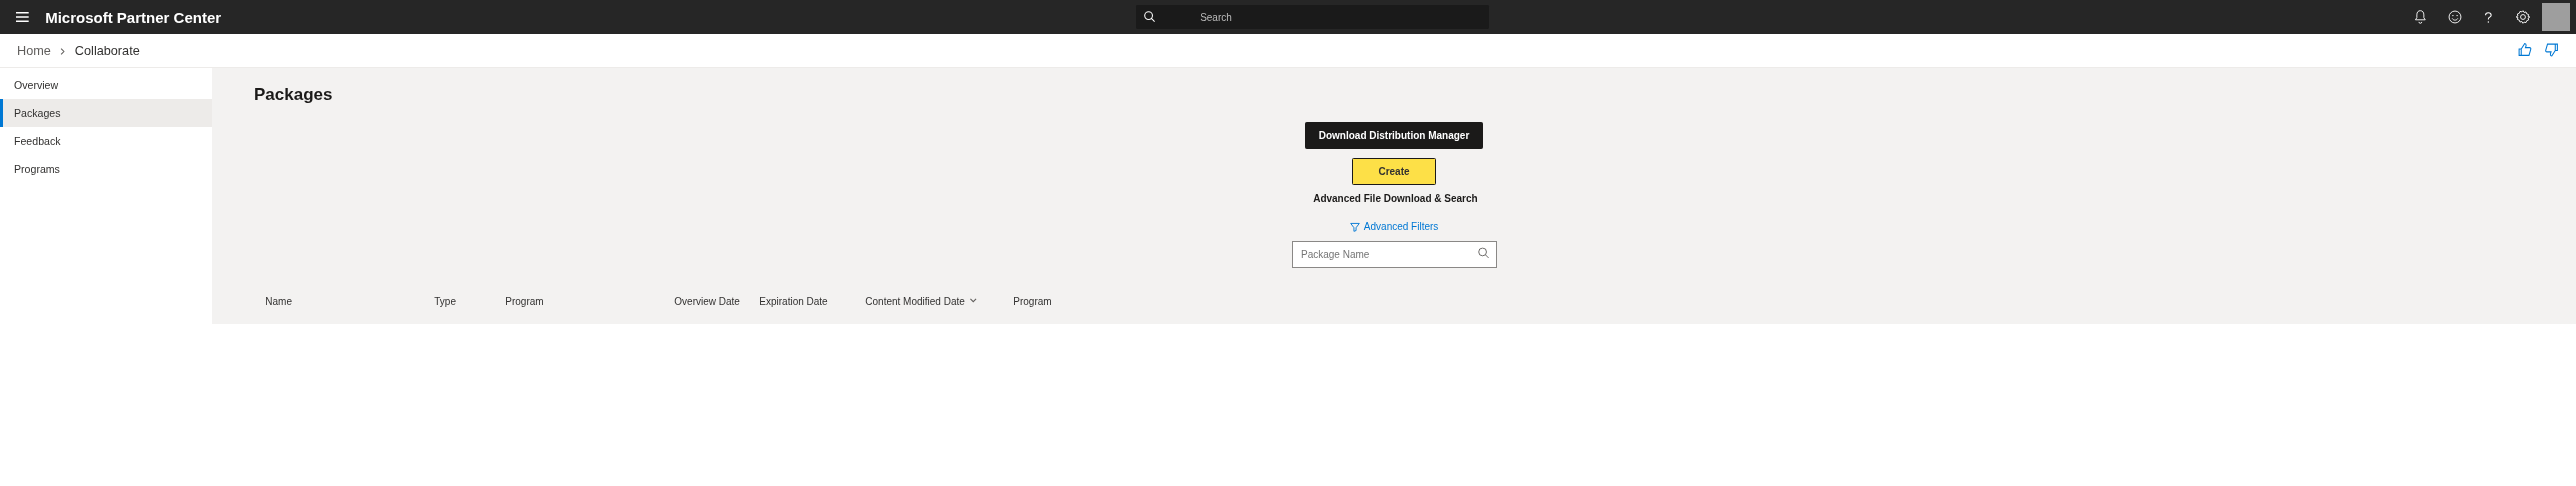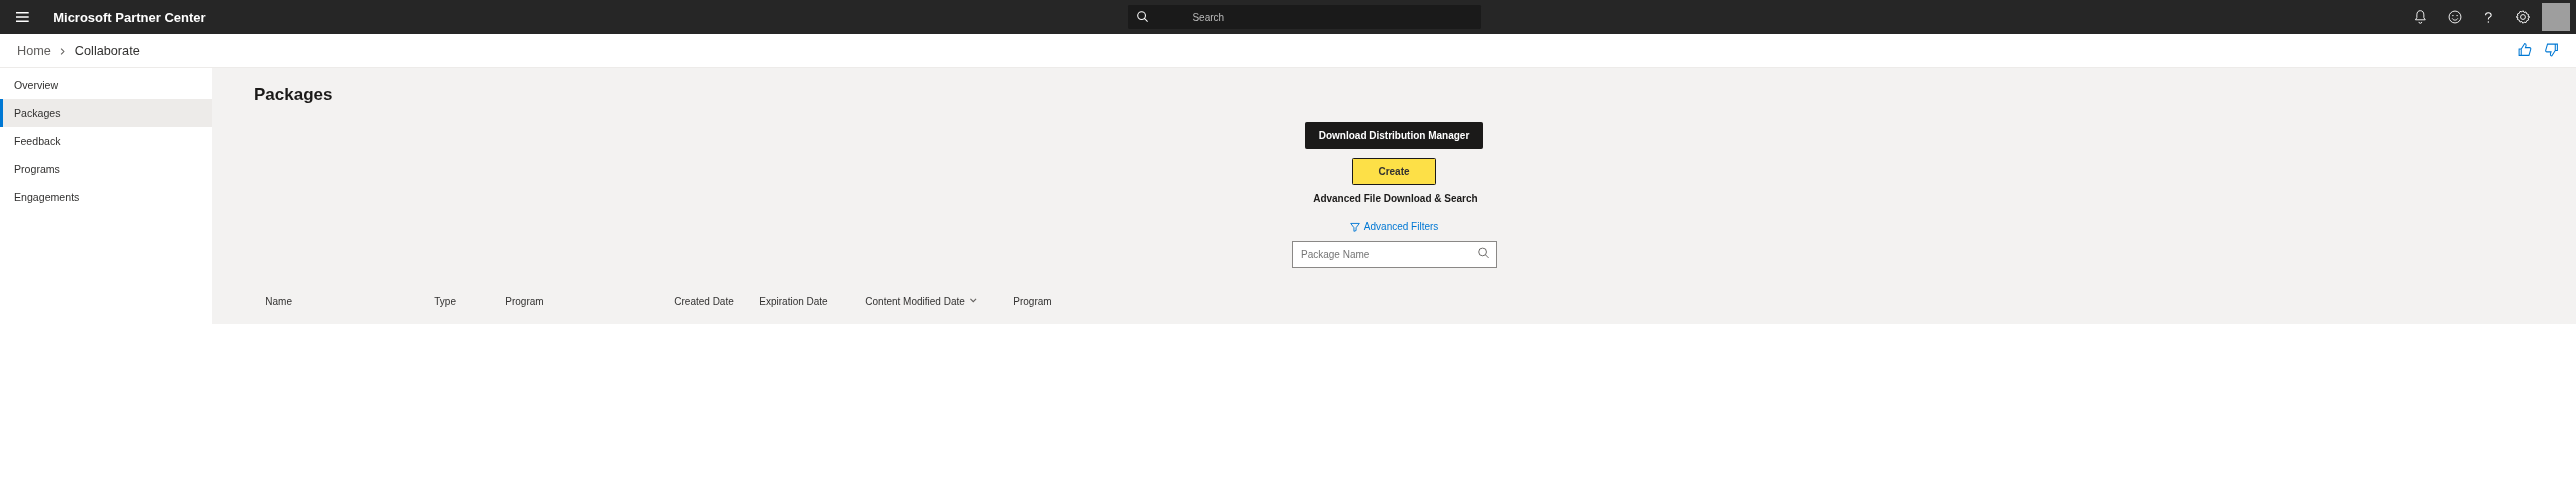--- a/index.html
+++ b/index.html
@@ -24,25 +24,24 @@
     }
     .hamburger {
       width: 34px;
       height: 34px;
       display: flex;
       align-items: center;
       justify-content: center;
       cursor: pointer;
     }
     .app-title {
-      font-size: 13px;
+      font-size: 15px;
       font-weight: 600;
       padding-left: 5.6px;
       color: #fff;
-      margin-left: 8px;
     }
     .header-center {
       flex: 1;
       display: flex;
       justify-content: center;
     }
     .search-box {
       background: #1a1a1a;
       width: 353px;
       height: 24px;
@@ -332,23 +331,20 @@
       <span>Overview</span>
     </div>
     <div class="sidebar-item active">
       <span>Packages</span>
     </div>
     <div class="sidebar-item">
       <span>Feedback</span>
     </div>
     <div class="sidebar-item">
       <span>Programs</span>
-    </div>
-    <div class="sidebar-item">
-      <span>Engagements</span>
     </div>
   </div>
 
   <div class="main">
     <h1 class="page-heading">Packages</h1>
 
     <div class="toolbar">
       <button class="btn btn-primary">Download Distribution Manager</button>
       <button class="btn btn-secondary">Create</button>
       <span class="toolbar-link">Advanced File Download &amp; Search</span>
@@ -373,21 +369,21 @@
       <div class="th th-name">
           <span>Name</span>
         </div>
       <div class="th th-type">
           <span>Type</span>
         </div>
       <div class="th th-program">
           <span>Program</span>
         </div>
       <div class="th th-created">
-          <span>Created Date</span>
+          <span>Overview Date</span>
         </div>
       <div class="th th-expiration">
           <span>Expiration Date</span>
         </div>
       <div class="th th-modified">
         <span>Content Modified Date</span>
         <span class="sort-chevron">
           <svg width="8.5" height="8.5" viewBox="0 0 12 12">
               <path fill="none" stroke="#605e5c" stroke-width="1.5" d="M2 4l4 4 4-4"></path>
             </svg>

